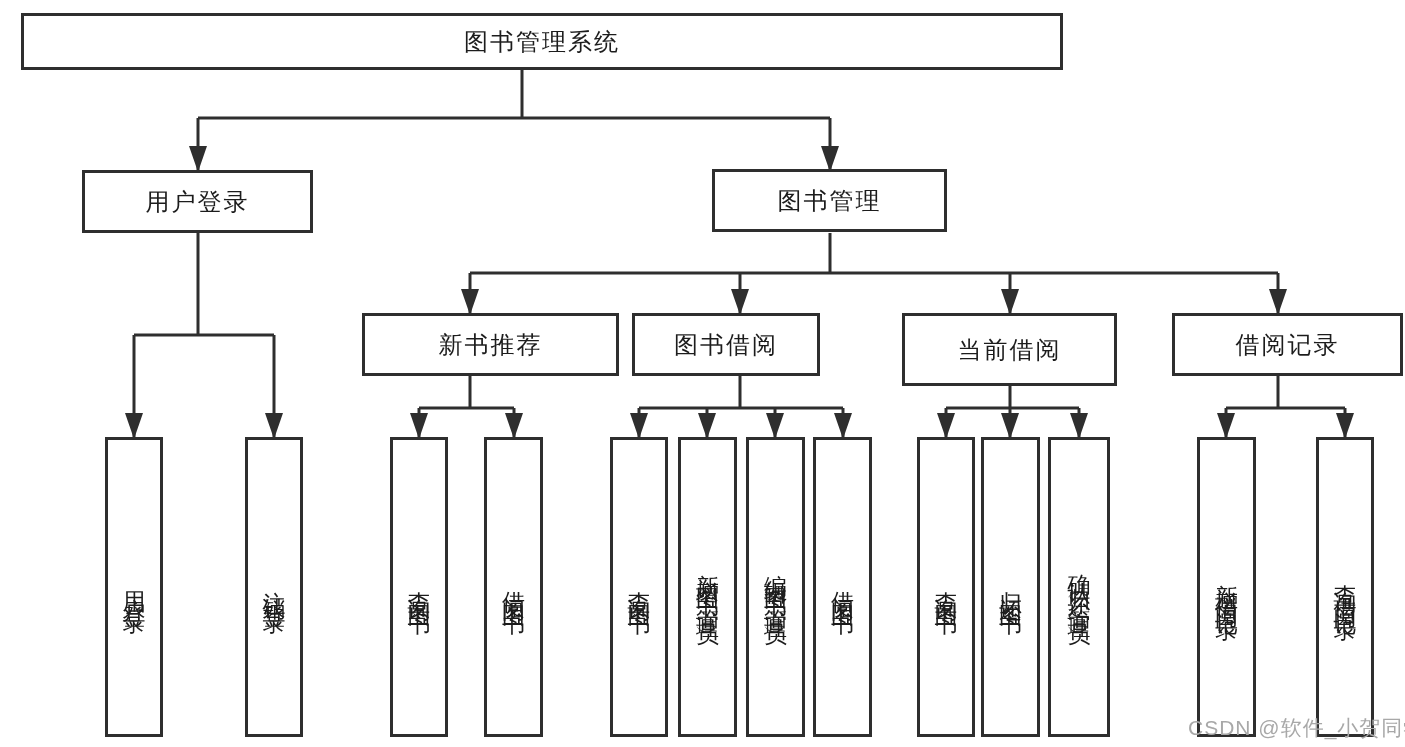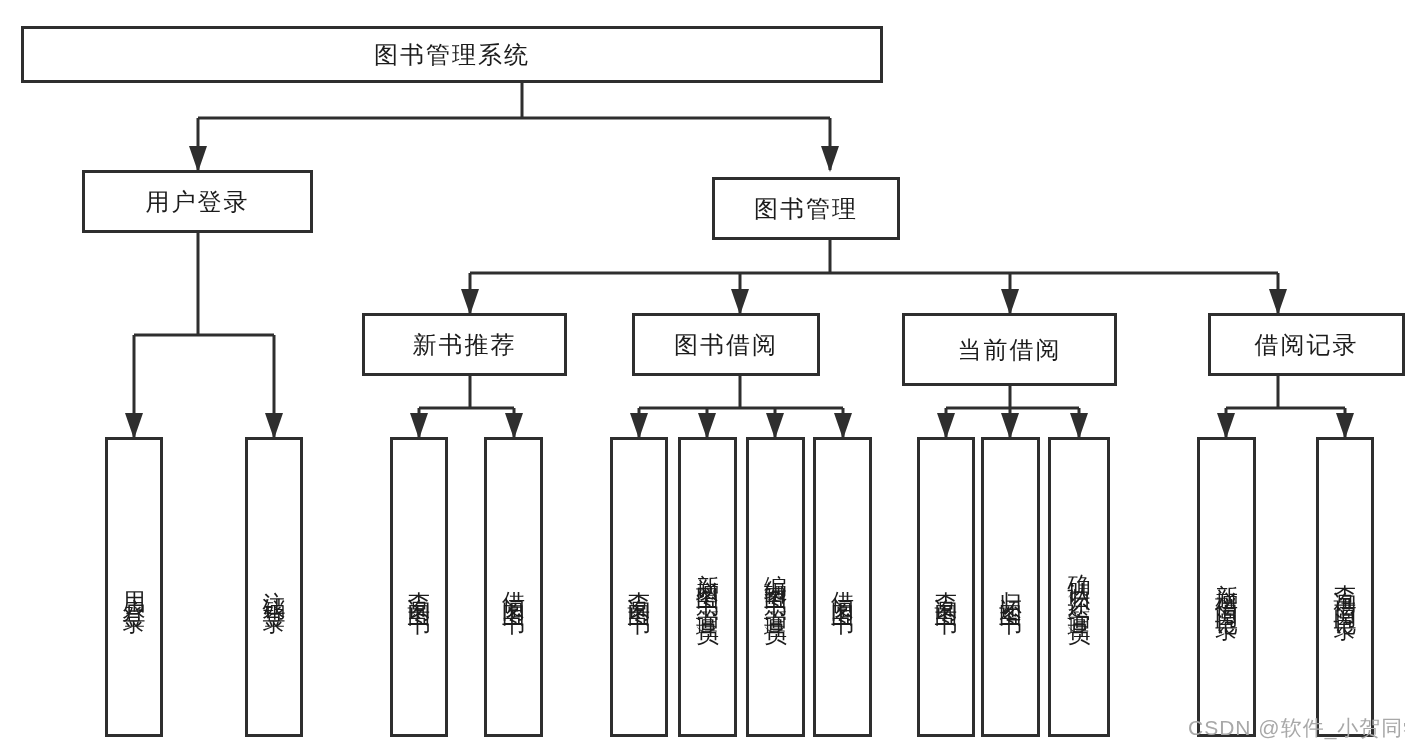--- a/index.html
+++ b/index.html
@@ -62,41 +62,41 @@
     <path class="drop" marker-end="url(#arrow)" d="M707 408 V437"></path>
     <path class="drop" marker-end="url(#arrow)" d="M775 408 V437"></path>
     <path class="drop" marker-end="url(#arrow)" d="M843 408 V437"></path>
     <path class="drop" marker-end="url(#arrow)" d="M946 408 V437"></path>
     <path class="drop" marker-end="url(#arrow)" d="M1010 408 V437"></path>
     <path class="drop" marker-end="url(#arrow)" d="M1079 408 V437"></path>
     <path class="drop" marker-end="url(#arrow)" d="M1226 408 V437"></path>
     <path class="drop" marker-end="url(#arrow)" d="M1345 408 V437"></path>
   </svg>
 
-  <div class="node h" style="left:21px;top:26px;width:862px;height:57px">
+  <div class="node h" style="left:21px;top:13px;width:1042px;height:57px">
     <span>图书管理系统</span>
   </div>
 
   <div class="node h" style="left:82px;top:170px;width:231px;height:63px">
     <span>用户登录</span>
   </div>
-  <div class="node h" style="left:712px;top:177px;width:188px;height:63px">
+  <div class="node h" style="left:712px;top:169px;width:235px;height:63px">
     <span>图书管理</span>
   </div>
 
-  <div class="node h" style="left:362px;top:313px;width:205px;height:63px">
+  <div class="node h" style="left:362px;top:313px;width:257px;height:63px">
     <span>新书推荐</span>
   </div>
   <div class="node h" style="left:632px;top:313px;width:188px;height:63px">
     <span>图书借阅</span>
   </div>
   <div class="node h" style="left:902px;top:313px;width:215px;height:73px">
     <span>当前借阅</span>
   </div>
-  <div class="node h" style="left:1208px;top:313px;width:197px;height:63px">
+  <div class="node h" style="left:1172px;top:313px;width:231px;height:63px">
     <span>借阅记录</span>
   </div>
 
   <div class="node v" style="left:105px;top:437px;width:58px;height:300px">
     <span>用户登录</span>
   </div>
   <div class="node v" style="left:245px;top:437px;width:58px;height:300px">
     <span>注销登录</span>
   </div>
 

